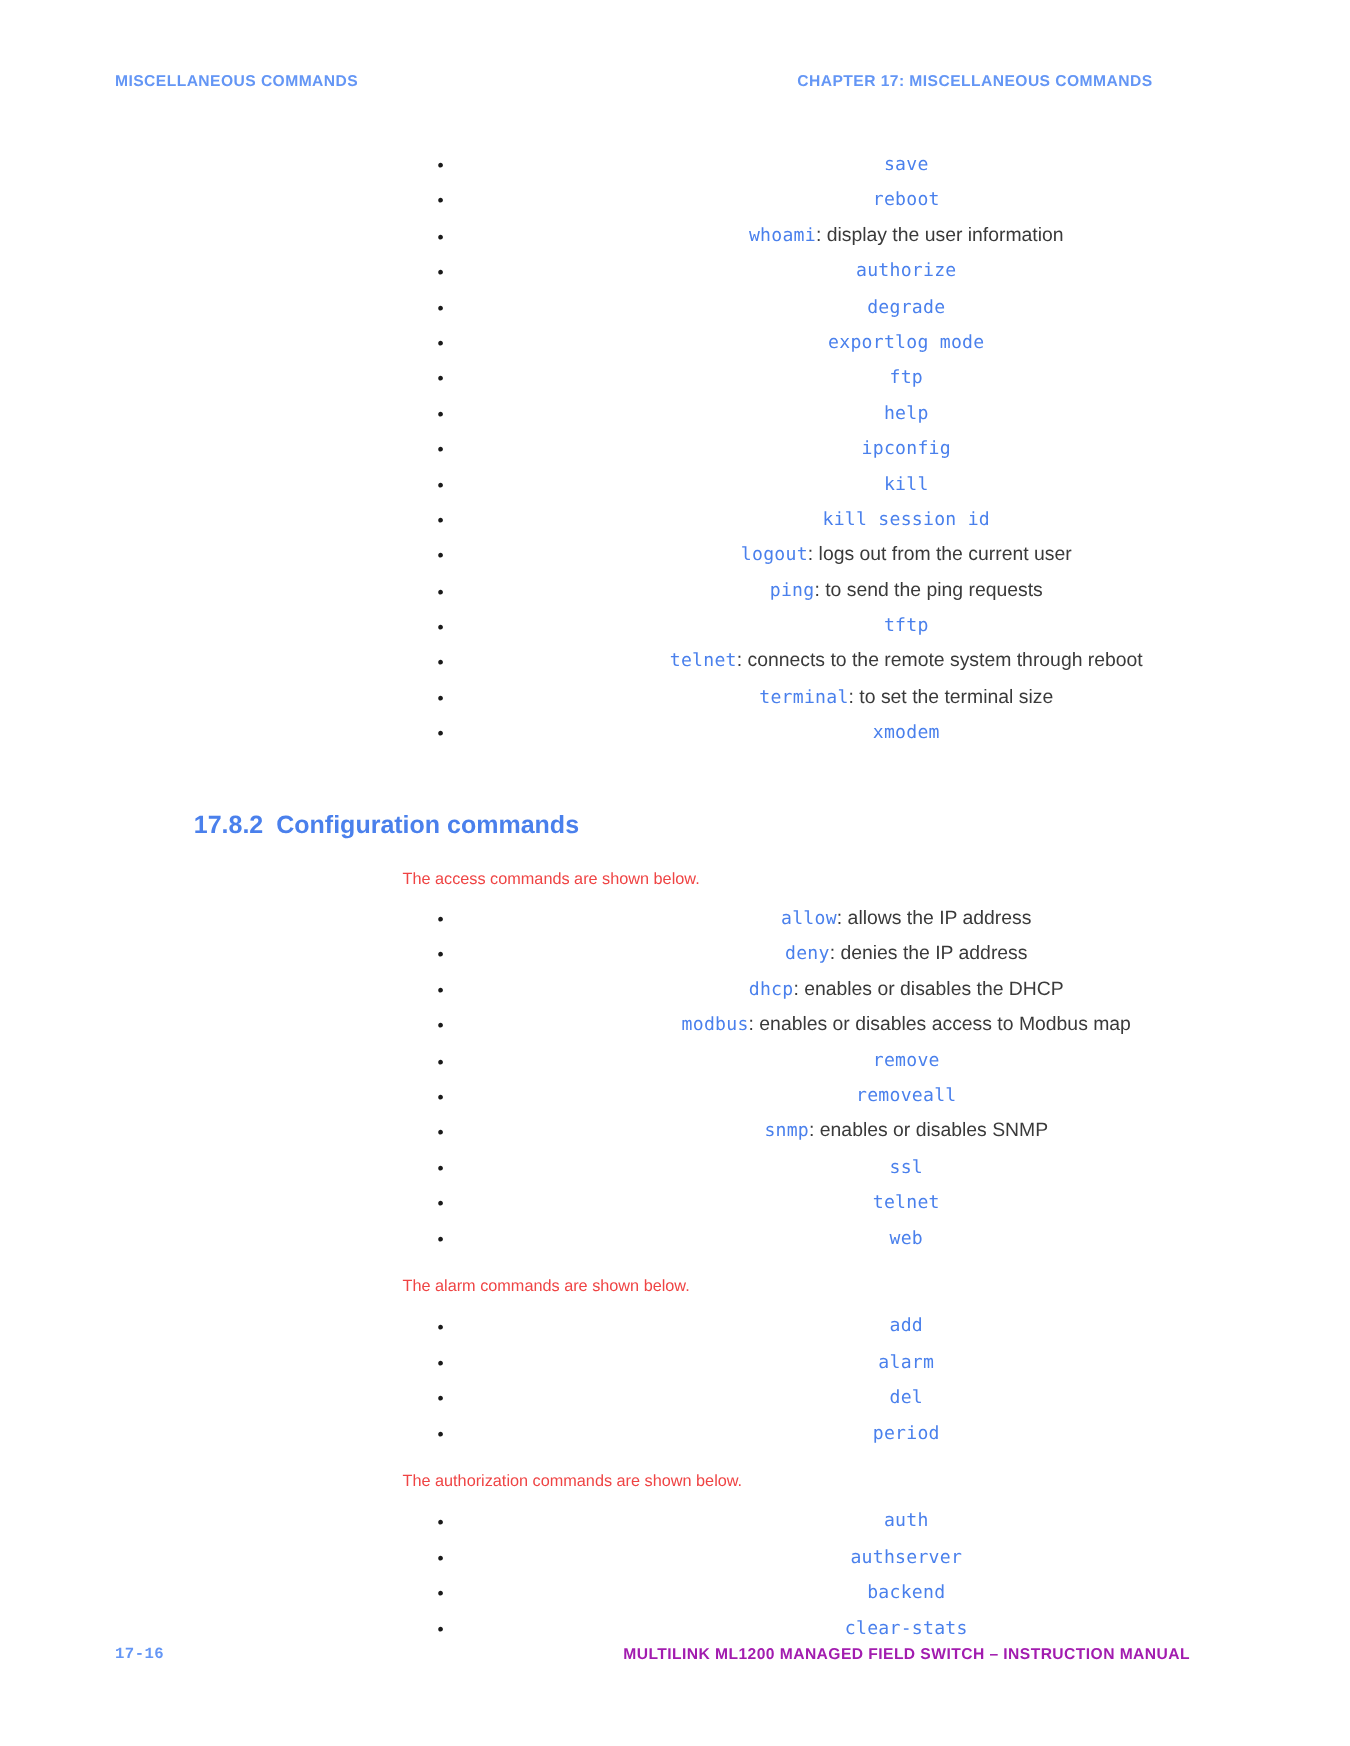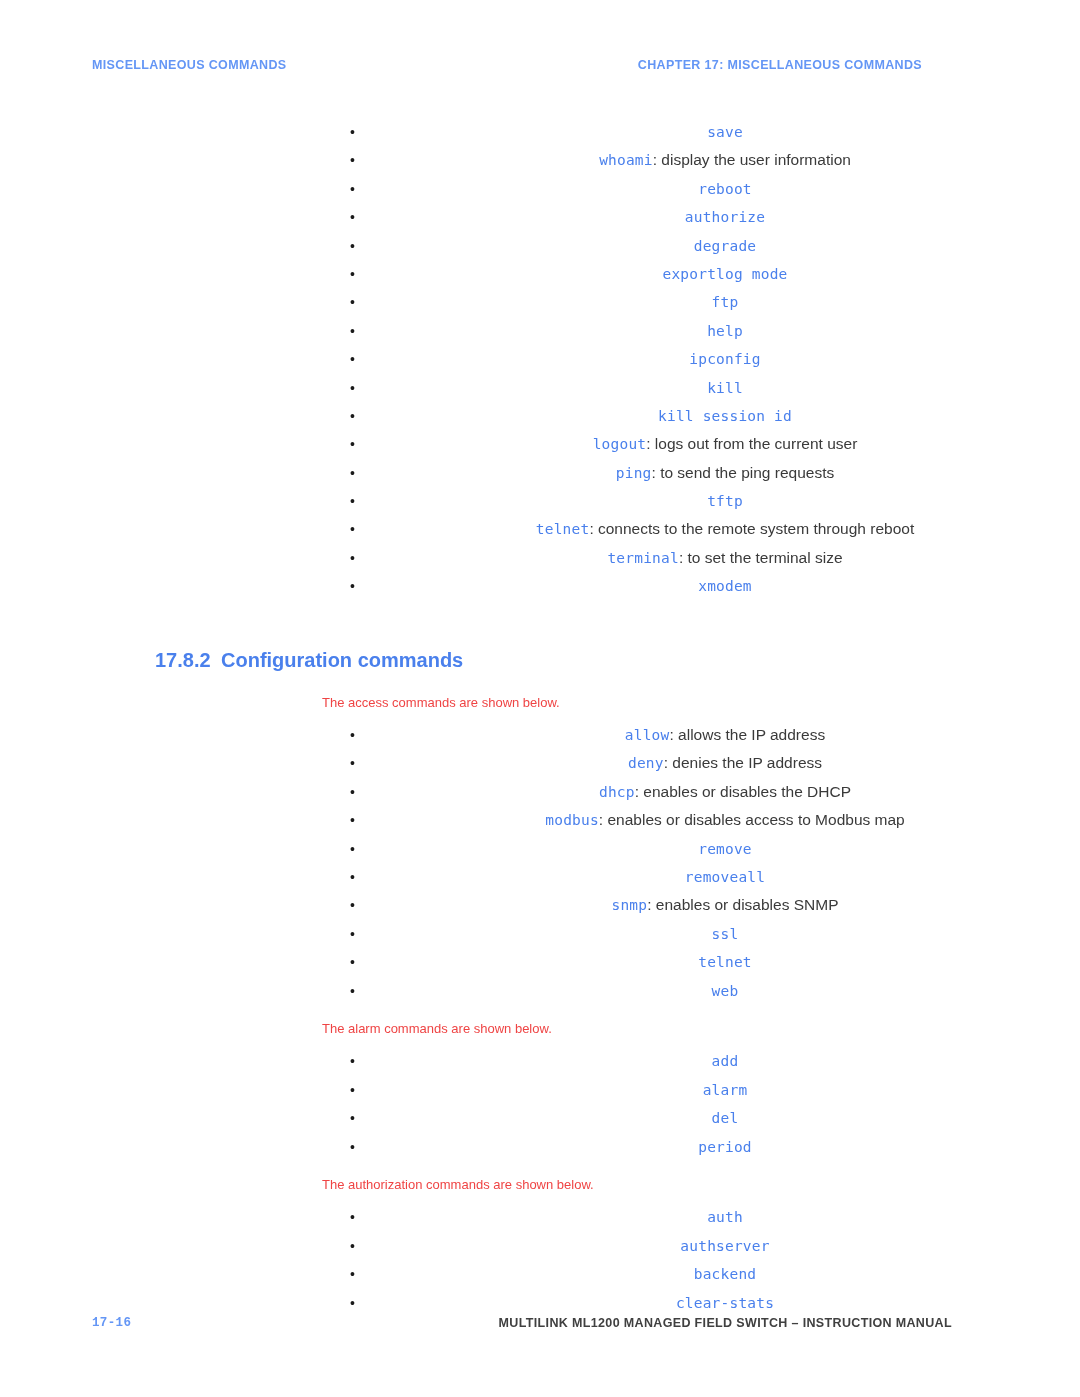--- a/index.html
+++ b/index.html
@@ -155,41 +155,41 @@
     font-weight: 600;
     white-space: nowrap;
     font-family: Liberation Mono, monospace;
   }
   .run-foot-right {
     position: absolute;
     right: 128px;
     top: 0;
     font-size: 12.5px;
     letter-spacing: 0.35px;
-    color: #404040;
+    color: #a21caf;
     font-weight: 600;
     white-space: nowrap;
   }
 </style>
 </head>
 <body>
 
 <div class="page">
 
   <div class="run-head">
     <div class="run-head-left">MISCELLANEOUS COMMANDS</div>
     <div class="run-head-right">CHAPTER 17: MISCELLANEOUS COMMANDS</div>
   </div>
 
   <div class="content" style="top:118px;">
 
     <ul class="cmd-list">
         <li><span class="cmd">save</span></li>
+        <li><span class="cmd">reboot</span></li>
         <li><span class="cmd">whoami</span><span class="desc">: display the user information</span></li>
-        <li><span class="cmd">reboot</span></li>
         <li><span class="cmd">authorize</span></li>
         <li><span class="cmd">degrade</span></li>
         <li><span class="cmd">exportlog mode</span></li>
         <li><span class="cmd">ftp</span></li>
         <li><span class="cmd">help</span></li>
         <li><span class="cmd">ipconfig</span></li>
         <li><span class="cmd">kill</span></li>
         <li><span class="cmd">kill session id</span></li>
         <li><span class="cmd">logout</span><span class="desc">: logs out from the current user</span></li>
         <li><span class="cmd">ping</span><span class="desc">: to send the ping requests</span></li>

